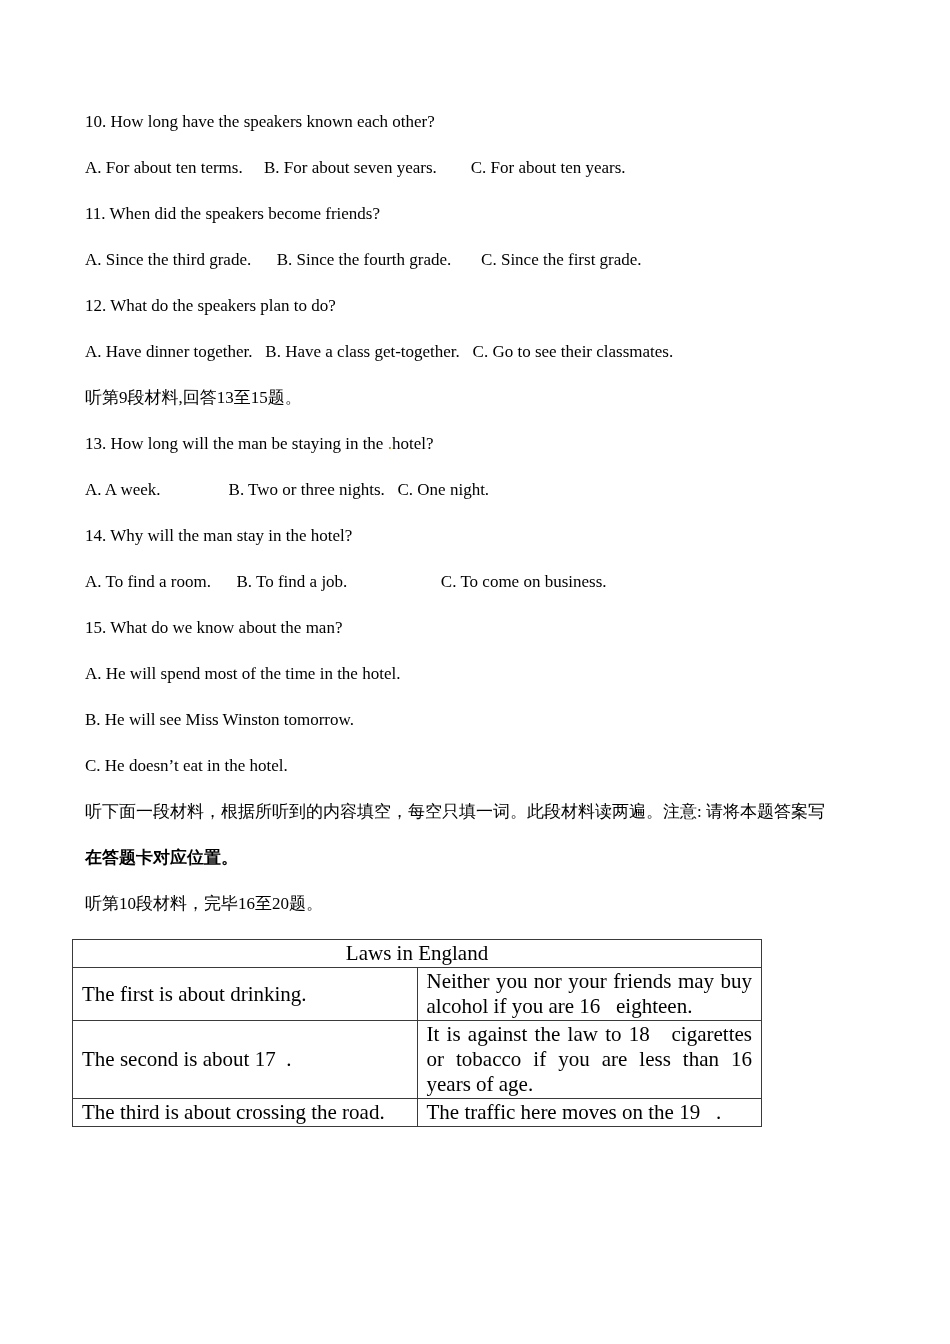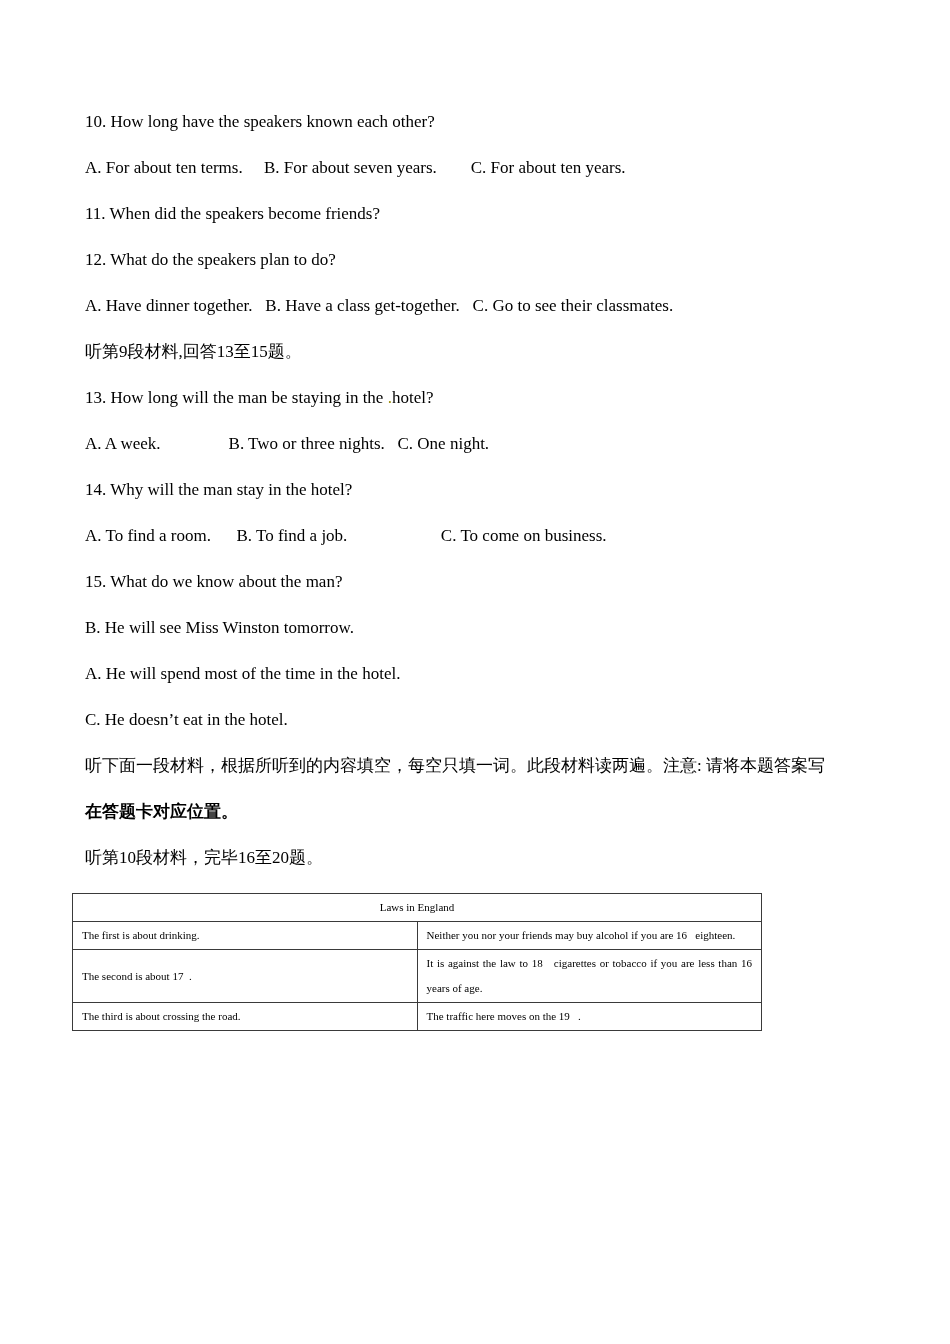--- a/index.html
+++ b/index.html
@@ -17,21 +17,21 @@
   .opt-15 { margin-left: 25px; }
   .note { margin-left: 0; }
   .sec-header { margin-left: 22px; font-weight: bold; }
   .instr { margin-left: 32px; white-space: nowrap; }
   .instr-line2 { margin-left: 3px; margin-top: 8px !important; font-weight: bold; white-space: nowrap; }
   .bold { font-weight: normal; }
   .dot { color: #9b8b00; }
   table.laws {
     border-collapse: collapse; table-layout: fixed;
     width: 690px; margin: 21px 0 0 -13px;
-    font-size: 11px;
+    font-size: 21px;
   }
   table.laws td {
     border: 1px solid #3a3a3a;
     padding: 1px 9px;
     line-height: 25px;
     vertical-align: middle;
     overflow: hidden;
   }
   td.t-title { text-align: center; }
   td.t-left  { width: 342px; margin-left: 20px; }
@@ -40,35 +40,36 @@
 </style>
 </head>
 <body>
 
 <div class="doc">
 
   <p class="q">10. How long have the speakers known each other?</p>
   <p class="opt">A. For about ten terms.     B. For about seven years.        C. For about ten years.</p>
 
   <p class="q">11. When did the speakers become friends?</p>
+  <p class="opt opt-11">A. Since the third grade.      B. Since the fourth grade.       C. Since the first grade.</p>
 
   <p class="q">12. What do the speakers plan to do?</p>
   <p class="opt">A. Have dinner together.   B. Have a class get-together.   C. Go to see their classmates.</p>
 
   <p class="note">听第9段材料,回答13至15题。</p>
 
   <p class="q"><span>13. How long will the man be staying in the </span><span class="dot">.</span><span>hotel?</span></p>
   <p class="opt opt-13">A. A week.                B. Two or three nights.   C. One night.</p>
 
   <p class="q">14. Why will the man stay in the hotel?</p>
   <p class="opt">A. To find a room.      B. To find a job.                      C. To come on business.</p>
 
   <p class="q">15. What do we know about the man?</p>
+  <p class="opt opt-15">A. He will spend most of the time in the hotel.</p>
   <p class="opt opt-15">B. He will see Miss Winston tomorrow.</p>
-  <p class="opt opt-15">A. He will spend most of the time in the hotel.</p>
   <p class="opt opt-15">C. He doesn’t eat in the hotel.</p>
 
 
   <p class="instr"><span>听下面一段材料，根据所听到的内容填空，每空只填一词。此段材料读两遍。</span><span class="bold">注意: 请将本题答案写</span></p>
   <p class="instr-line2">在答题卡对应位置。</p>
 
   <p class="note">听第10段材料，完毕16至20题。</p>
 
   <table class="laws">
     <tbody>

